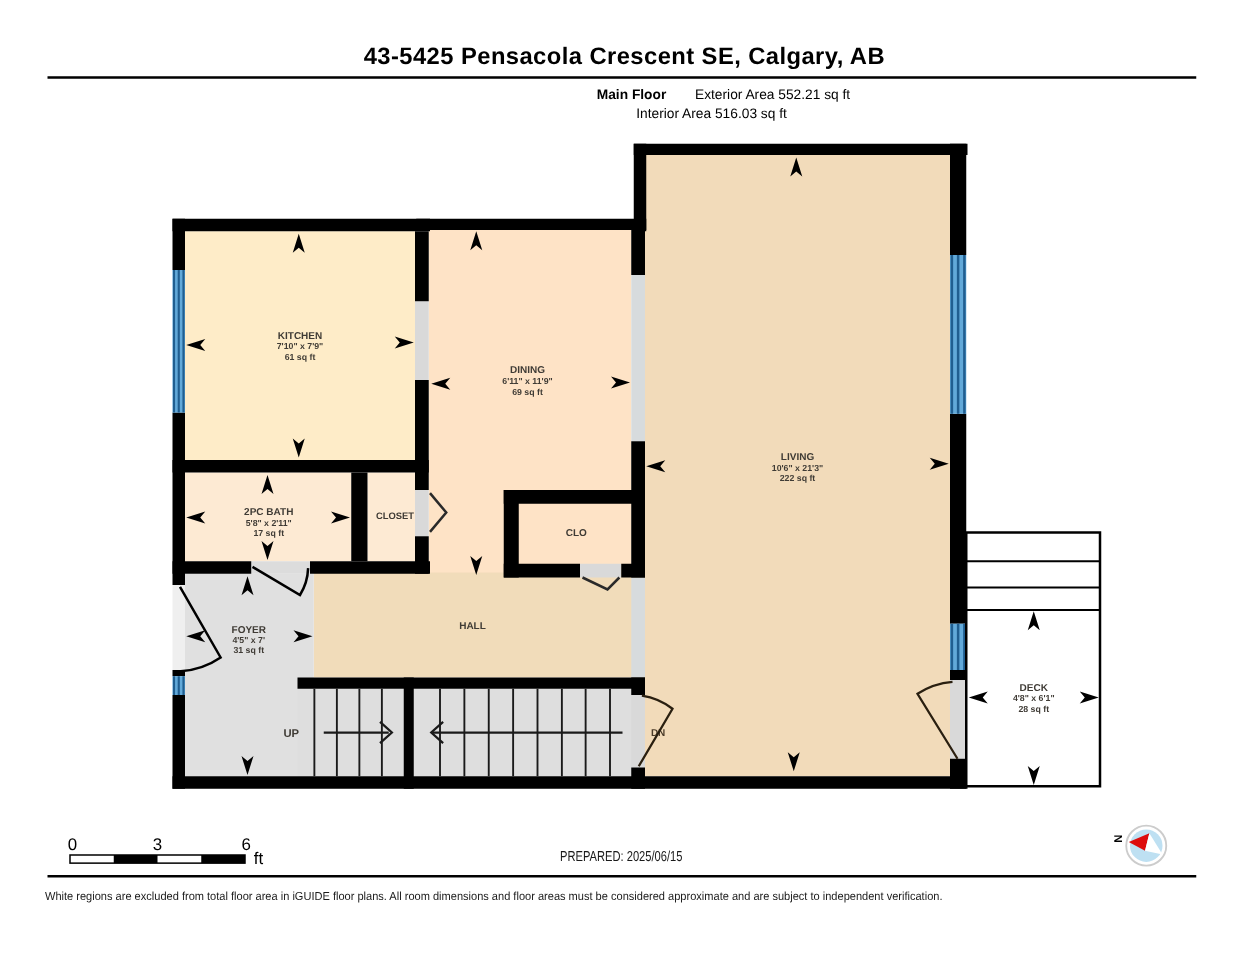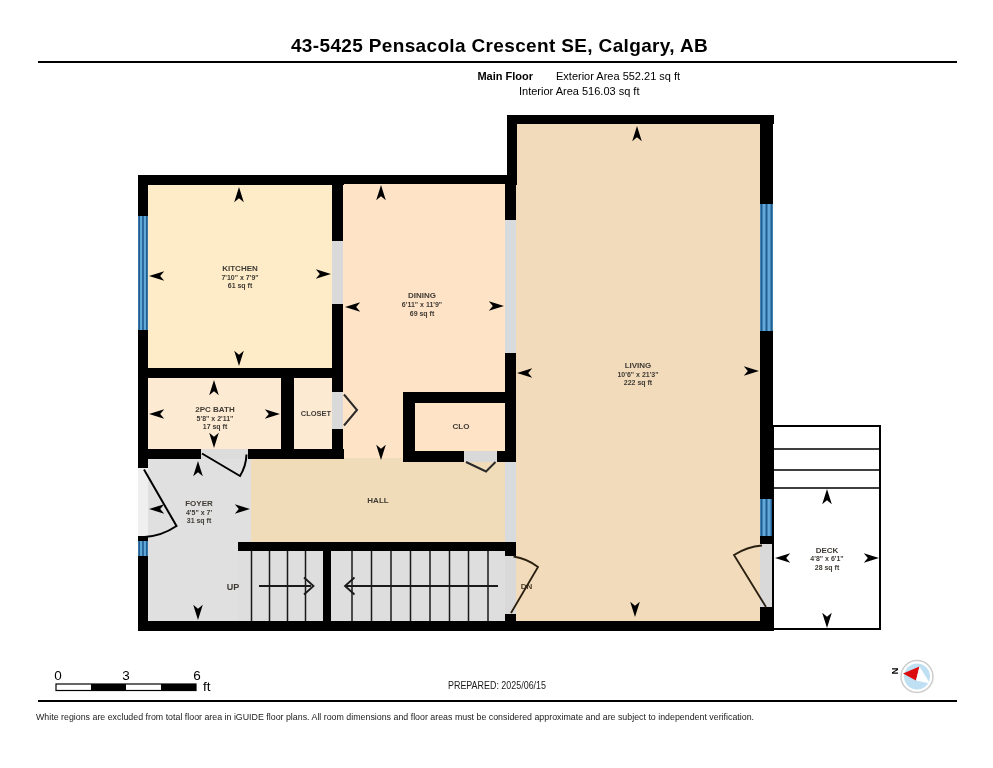--- a/index.html
+++ b/index.html
@@ -10,21 +10,21 @@
 <body>
 
 <div class="abs" style="left:3px;top:35px;width:993px;text-align:center;font-size:19px;font-weight:bold;letter-spacing:0.35px;color:#000;">43-5425 Pensacola Crescent SE, Calgary, AB</div>
 
 <div class="abs" style="left:38px;top:61px;width:919px;height:2px;background:#000;"></div>
 
 <div class="abs" style="left:0;top:70px;width:497px;text-align:right;font-size:11px;font-weight:bold;color:#000;margin-left:36px;">Main Floor</div>
 
 <div class="abs" style="left:509px;top:70px;font-size:11px;color:#000;margin-left:47px;">Exterior Area 552.21 sq ft</div>
 
-<div class="abs" style="left:509px;top:84.5px;font-size:11px;color:#000;margin-left:10px;">Interior Area 516.03 sq ft</div>
+<div class="abs" style="left:509px;top:84.5px;font-size:11px;color:#000;">Interior Area 516.03 sq ft</div>
 
 <svg class="abs" style="left:0;top:0;" width="993" height="768" viewBox="0 0 993 768">
 <g id="plan">
 
 <rect x="148" y="185" width="184" height="183" fill="#feecc8"></rect>
 
 <rect x="343" y="184" width="162" height="275" fill="#fee3c6"></rect>
 
 <rect x="516" y="124" width="245" height="497" fill="#f2dbba"></rect>
 

